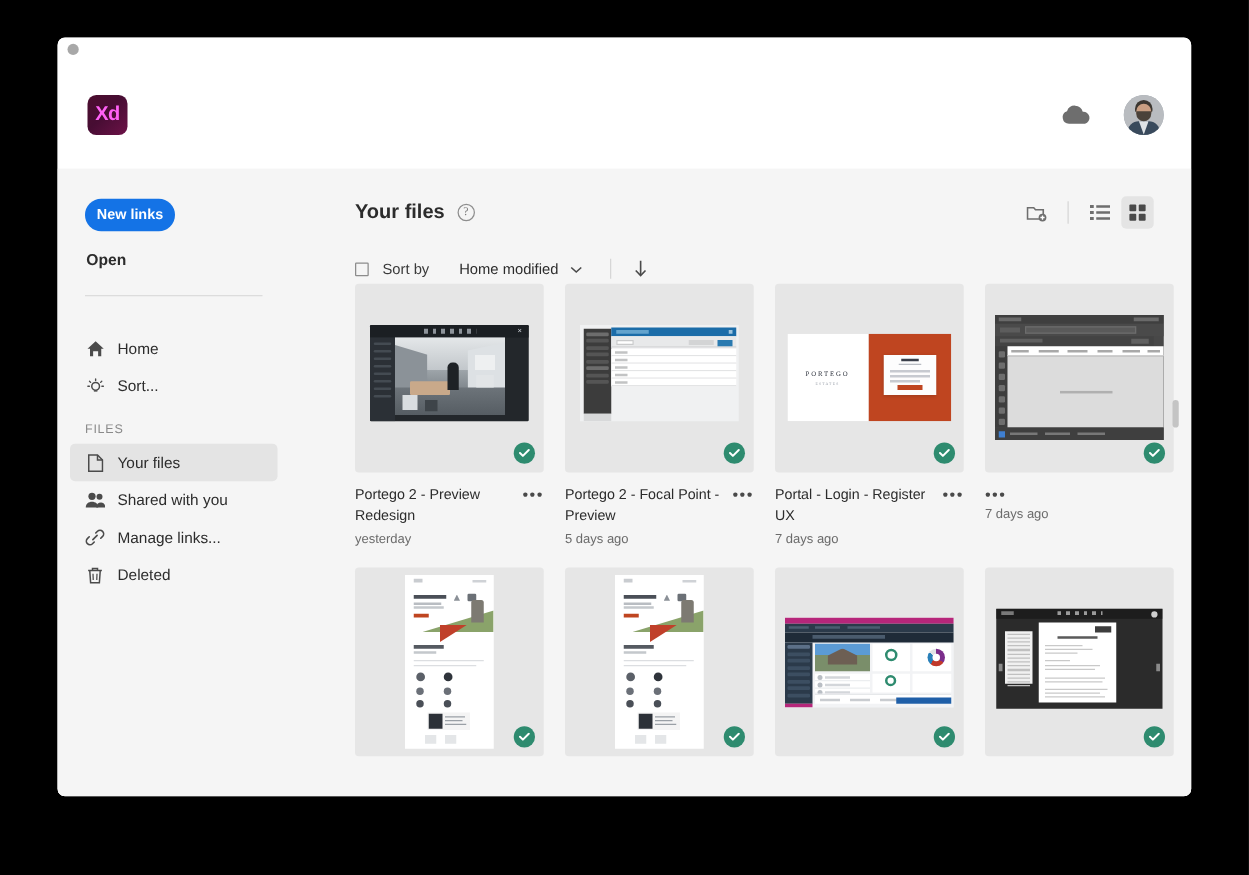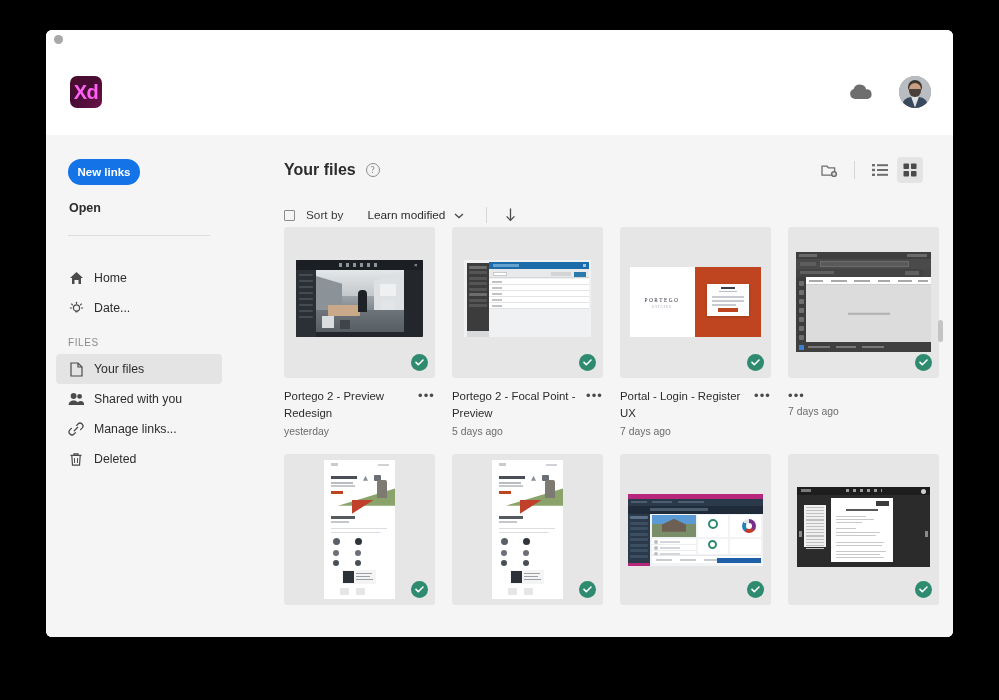--- a/index.html
+++ b/index.html
@@ -51,21 +51,21 @@
     padding: 0 22px 0 24px;
   }
   .xd-logo {
     width: 32px; height: 32px;
     border-radius: 7px;
     background: linear-gradient(135deg, #4b0d2e 0%, #470d33 45%, #6d1248 100%);
     display: flex;
     align-items: center;
     justify-content: center;
     color: #ff61f6;
-    font-size: 20px;
+    font-size: 16px;
     font-weight: bold;
     letter-spacing: -0.5px;
     line-height: 1;
   }
   .header-spacer { flex: 1 1 auto; }
 
   .cloud-icon { margin-right: 26px; display: flex; align-items: center; }
 
   .avatar {
     width: 32px; height: 32px;
@@ -568,21 +568,21 @@
               <rect x="6.1" y="10.2" width="2.8" height="1.1" fill="#4b4b4b"></rect>
               <g stroke="#4b4b4b" stroke-width="1.1" stroke-linecap="round">
                 <line x1="7.5" y1="1.2" x2="7.5" y2="2.4"></line>
                 <line x1="2.6" y1="3" x2="3.5" y2="3.9"></line>
                 <line x1="12.4" y1="3" x2="11.5" y2="3.9"></line>
                 <line x1="1.3" y1="7" x2="2.5" y2="7"></line>
                 <line x1="13.7" y1="7" x2="12.5" y2="7"></line>
               </g>
             </svg>
           </span>
-          <span class="nav-label">Date...</span>
+          <span class="nav-label">Sort...</span>
         </div>
       </div>
 
       <div class="nav-section">FILES</div>
 
       <div class="nav-list" style="margin-top:0">
         <div class="nav-item active">
           <span class="nav-ico">
             <svg width="13" height="15" viewBox="0 0 13 15">
                 <path d="M1 1h7l4 4v9H1z" fill="none" stroke="#4b4b4b" stroke-width="1.2"></path>
@@ -669,21 +669,21 @@
               </g>
             </svg>
           </div>
         </div>
       </div>
 
       <div class="sort-row">
         <div class="sort-check"></div>
         <div class="sort-label">Sort by</div>
         <div class="sort-select">
-          <span>Learn modified</span>
+          <span>Home modified</span>
           <span>
             <svg width="10" height="6" viewBox="0 0 10 6">
                 <path d="M1 1l4 3.6L9 1" fill="none" stroke="#4a4a4a" stroke-width="1.3"></path>
               </svg>
           </span>
         </div>
         <div class="sort-sep"></div>
         <div class="sort-dir">
           <svg width="11" height="14" viewBox="0 0 11 14">
             <g stroke="#4a4a4a" stroke-width="1.3" fill="none">

